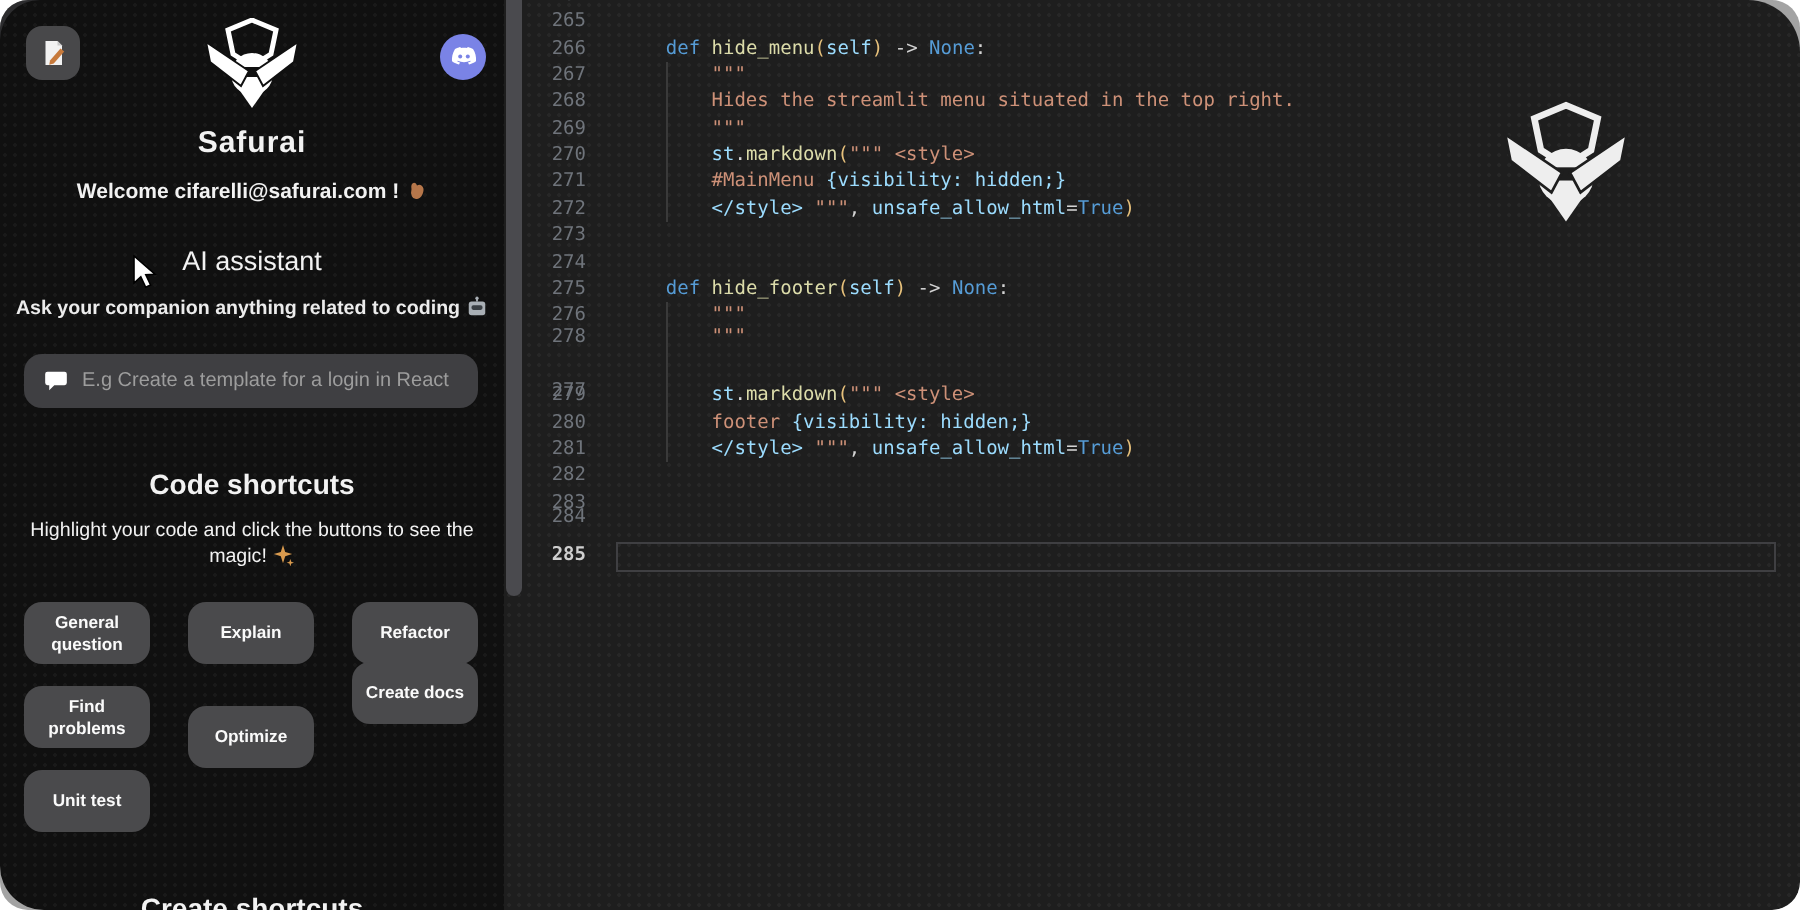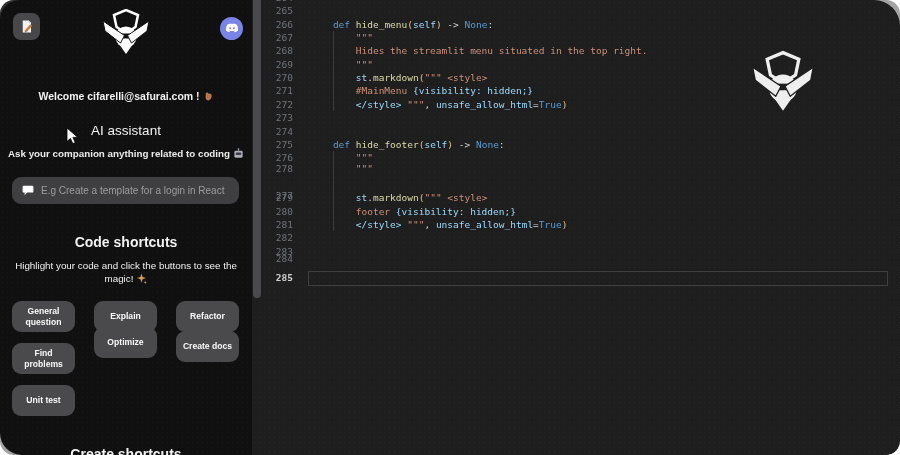--- a/index.html
+++ b/index.html
@@ -31,21 +31,21 @@
   .welcome{position:absolute;left:0;width:252px;top:90px;text-align:center;font-size:10.5px;font-weight:bold;}
   .ai-heading{position:absolute;left:0;width:252px;top:123px;text-align:center;font-size:13.5px;font-weight:normal;}
   .ai-sub{position:absolute;left:0;width:252px;top:148px;text-align:center;font-size:9.8px;font-weight:bold;color:#ececec;}
   .prompt-input{position:absolute;left:12px;top:177px;width:227px;height:27px;background:#3f3f42;border-radius:9px;display:flex;align-items:center;gap:7px;padding:0 10px;box-sizing:border-box;}
   .prompt-placeholder{color:#9d9d9d;font-size:10px;}
   .cs-heading{position:absolute;left:0;width:252px;top:234px;text-align:center;font-size:14px;font-weight:bold;}
   .cs-sub{position:absolute;left:6px;width:240px;top:259px;text-align:center;font-size:9.8px;font-weight:normal;line-height:13px;}
   .btn-grid{position:absolute;left:12px;top:301px;width:228px;}
   .sc-btn{position:absolute;width:63px;min-height:31px;background:#4a4a4c;border-radius:9px;display:flex;align-items:center;justify-content:center;text-align:center;font-size:8.6px;font-weight:bold;color:#fafafa;line-height:10.5px;padding:2px 4px;box-sizing:border-box;cursor:pointer;}
   .b0{left:0;top:0;}.b1{left:82px;top:0;}.b2{left:164px;top:0;}
-  .b3{left:0;top:42px;}.b4{left:82px;top:26px;}.b5{left:164px;top:30px;}
+  .b3{left:0;top:42px;}.b4{left:82px;top:52px;}.b5{left:164px;top:30px;}
   .b6{left:0;top:84px;}
   .bottom-heading{position:absolute;left:0;width:252px;top:446px;text-align:center;font-size:14px;font-weight:bold;}
   .mouse-cursor{position:absolute;left:66px;top:127px;z-index:5;}
   .inline-ic{display:inline-block;vertical-align:-2px;margin-left:3px;}
 </style>
 </head>
 <body>
 
 <div class="screen">
   <div class="frame-topleft"></div>
@@ -110,20 +110,21 @@
 
     <svg class="logo-main" viewBox="0 0 100 96">
       <path d="M50 2 L74 12 L69 36 L50 48 L31 36 L26 12 Z" fill="none" stroke="#ffffff" stroke-width="5"></path>
       <circle cx="50" cy="56" r="21" fill="#ffffff"></circle>
       <rect x="29" y="49" width="42" height="10" fill="#101010"></rect>
       <path d="M36 70 L64 70 L50 90 Z" fill="#ffffff"></path>
       <path d="M4 24 L47 53 L39 68 L8 44 Z" fill="#ffffff" stroke="#101010" stroke-width="2"></path>
       <path d="M96 24 L53 53 L61 68 L92 44 Z" fill="#ffffff" stroke="#101010" stroke-width="2"></path>
     </svg>
 
+    <div class="brand">Safurai</div>
 
     <div class="welcome">
       <span>Welcome cifarelli@safurai.com !</span><span class="inline-ic">
         <svg width="11" height="11" viewBox="0 0 12 12">
             <path d="M3 5 Q2.5 2 4 1.6 Q5.5 1.2 6 3 Q7.5 2.2 8.6 3.2 Q10 4.4 9.4 6.6 Q8.8 9.4 6.6 10.2 Q4.2 11 3.2 8.8 Q2.4 7 3 5 Z" fill="#b5764a"></path>
           </svg>
       </span>
     </div>
 
     <div class="ai-heading">AI assistant</div>

